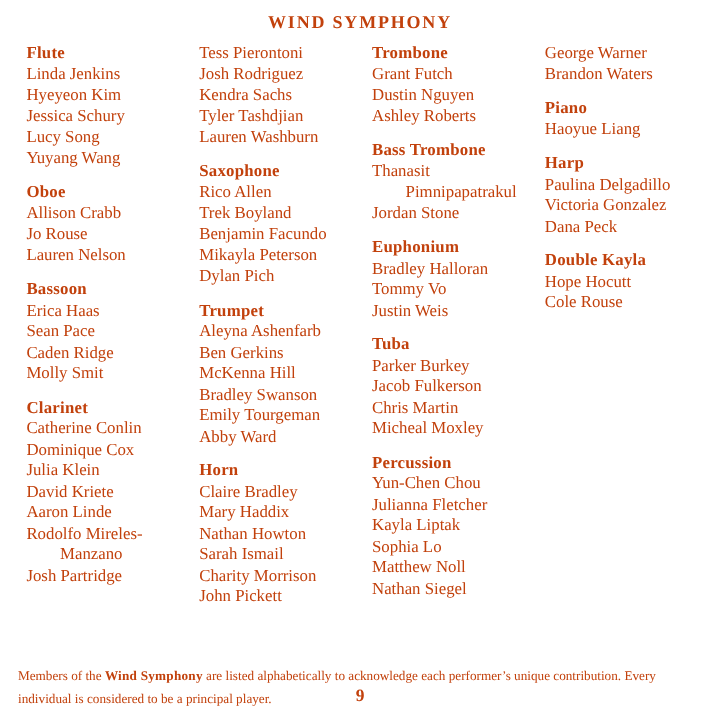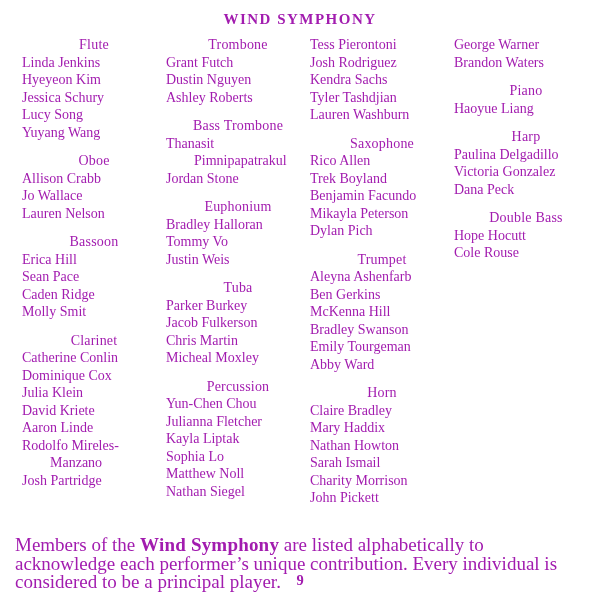--- a/index.html
+++ b/index.html
@@ -6,21 +6,21 @@
     margin: 0;
     padding: 0;
     background: #ffffff;
   }
   .page {
     position: relative;
     width: 600px;
     height: 600px;
     background: #ffffff;
     font-family: "Liberation Serif", serif;
-    color: #a21caf;
+    color: #c2410c;
     overflow: hidden;
   }
   .title {
     position: absolute;
     top: 11px;
     left: 0;
     right: 0;
     text-align: center;
     font-weight: bold;
     font-size: 15px;
@@ -33,40 +33,39 @@
     display: flex;
   }
   .column {
     width: 144px;
     flex: 0 0 144px;
   }
   .section {
     margin-bottom: 11px;
   }
   .section-header {
-    font-weight: normal;
+    font-weight: bold;
     font-size: 14px;
     line-height: 17.5px;
     letter-spacing: 0.2px;
-    text-align: center;
   }
   .member-name {
     font-size: 14px;
     line-height: 17.5px;
   }
   .name-line { }
   .wrap-indent {
     padding-left: 28px;
   }
   .footer {
     position: absolute;
-    top: 536px;
+    top: 555px;
     left: 15px;
     width: 572px;
-    font-size: 19px;
+    font-size: 11px;
     line-height: 18.5px;
   }
   .footer b { letter-spacing: 0.2px; }
   .page-number {
     position: absolute;
     top: 572px;
     left: 0;
     right: 0;
     text-align: center;
     font-weight: bold;
@@ -99,30 +98,30 @@
           <div class="member-name">
             <div class="name-line">Yuyang Wang</div>
           </div>
         </div>
         <div class="section">
           <div class="section-header">Oboe</div>
           <div class="member-name">
             <div class="name-line">Allison Crabb</div>
           </div>
           <div class="member-name">
-            <div class="name-line">Jo Wallace</div>
+            <div class="name-line">Jo Rouse</div>
           </div>
           <div class="member-name">
             <div class="name-line">Lauren Nelson</div>
           </div>
         </div>
         <div class="section">
           <div class="section-header">Bassoon</div>
           <div class="member-name">
-            <div class="name-line">Erica Hill</div>
+            <div class="name-line">Erica Haas</div>
           </div>
           <div class="member-name">
             <div class="name-line">Sean Pace</div>
           </div>
           <div class="member-name">
             <div class="name-line">Caden Ridge</div>
           </div>
           <div class="member-name">
             <div class="name-line">Molly Smit</div>
           </div>
@@ -148,20 +147,99 @@
             <div class="name-line">Rodolfo Mireles-</div>
             <div class="name-line wrap-indent">Manzano</div>
           </div>
           <div class="member-name">
             <div class="name-line">Josh Partridge</div>
           </div>
         </div>
       </div>
       <div class="column">
         <div class="section">
+          <div class="member-name">
+            <div class="name-line">Tess Pierontoni</div>
+          </div>
+          <div class="member-name">
+            <div class="name-line">Josh Rodriguez</div>
+          </div>
+          <div class="member-name">
+            <div class="name-line">Kendra Sachs</div>
+          </div>
+          <div class="member-name">
+            <div class="name-line">Tyler Tashdjian</div>
+          </div>
+          <div class="member-name">
+            <div class="name-line">Lauren Washburn</div>
+          </div>
+        </div>
+        <div class="section">
+          <div class="section-header">Saxophone</div>
+          <div class="member-name">
+            <div class="name-line">Rico Allen</div>
+          </div>
+          <div class="member-name">
+            <div class="name-line">Trek Boyland</div>
+          </div>
+          <div class="member-name">
+            <div class="name-line">Benjamin Facundo</div>
+          </div>
+          <div class="member-name">
+            <div class="name-line">Mikayla Peterson</div>
+          </div>
+          <div class="member-name">
+            <div class="name-line">Dylan Pich</div>
+          </div>
+        </div>
+        <div class="section">
+          <div class="section-header">Trumpet</div>
+          <div class="member-name">
+            <div class="name-line">Aleyna Ashenfarb</div>
+          </div>
+          <div class="member-name">
+            <div class="name-line">Ben Gerkins</div>
+          </div>
+          <div class="member-name">
+            <div class="name-line">McKenna Hill</div>
+          </div>
+          <div class="member-name">
+            <div class="name-line">Bradley Swanson</div>
+          </div>
+          <div class="member-name">
+            <div class="name-line">Emily Tourgeman</div>
+          </div>
+          <div class="member-name">
+            <div class="name-line">Abby Ward</div>
+          </div>
+        </div>
+        <div class="section">
+          <div class="section-header">Horn</div>
+          <div class="member-name">
+            <div class="name-line">Claire Bradley</div>
+          </div>
+          <div class="member-name">
+            <div class="name-line">Mary Haddix</div>
+          </div>
+          <div class="member-name">
+            <div class="name-line">Nathan Howton</div>
+          </div>
+          <div class="member-name">
+            <div class="name-line">Sarah Ismail</div>
+          </div>
+          <div class="member-name">
+            <div class="name-line">Charity Morrison</div>
+          </div>
+          <div class="member-name">
+            <div class="name-line">John Pickett</div>
+          </div>
+        </div>
+      </div>
+      <div class="column">
+        <div class="section">
           <div class="section-header">Trombone</div>
           <div class="member-name">
             <div class="name-line">Grant Futch</div>
           </div>
           <div class="member-name">
             <div class="name-line">Dustin Nguyen</div>
           </div>
           <div class="member-name">
             <div class="name-line">Ashley Roberts</div>
           </div>
@@ -221,99 +299,20 @@
             <div class="name-line">Matthew Noll</div>
           </div>
           <div class="member-name">
             <div class="name-line">Nathan Siegel</div>
           </div>
         </div>
       </div>
       <div class="column">
         <div class="section">
           <div class="member-name">
-            <div class="name-line">Tess Pierontoni</div>
-          </div>
-          <div class="member-name">
-            <div class="name-line">Josh Rodriguez</div>
-          </div>
-          <div class="member-name">
-            <div class="name-line">Kendra Sachs</div>
-          </div>
-          <div class="member-name">
-            <div class="name-line">Tyler Tashdjian</div>
-          </div>
-          <div class="member-name">
-            <div class="name-line">Lauren Washburn</div>
-          </div>
-        </div>
-        <div class="section">
-          <div class="section-header">Saxophone</div>
-          <div class="member-name">
-            <div class="name-line">Rico Allen</div>
-          </div>
-          <div class="member-name">
-            <div class="name-line">Trek Boyland</div>
-          </div>
-          <div class="member-name">
-            <div class="name-line">Benjamin Facundo</div>
-          </div>
-          <div class="member-name">
-            <div class="name-line">Mikayla Peterson</div>
-          </div>
-          <div class="member-name">
-            <div class="name-line">Dylan Pich</div>
-          </div>
-        </div>
-        <div class="section">
-          <div class="section-header">Trumpet</div>
-          <div class="member-name">
-            <div class="name-line">Aleyna Ashenfarb</div>
-          </div>
-          <div class="member-name">
-            <div class="name-line">Ben Gerkins</div>
-          </div>
-          <div class="member-name">
-            <div class="name-line">McKenna Hill</div>
-          </div>
-          <div class="member-name">
-            <div class="name-line">Bradley Swanson</div>
-          </div>
-          <div class="member-name">
-            <div class="name-line">Emily Tourgeman</div>
-          </div>
-          <div class="member-name">
-            <div class="name-line">Abby Ward</div>
-          </div>
-        </div>
-        <div class="section">
-          <div class="section-header">Horn</div>
-          <div class="member-name">
-            <div class="name-line">Claire Bradley</div>
-          </div>
-          <div class="member-name">
-            <div class="name-line">Mary Haddix</div>
-          </div>
-          <div class="member-name">
-            <div class="name-line">Nathan Howton</div>
-          </div>
-          <div class="member-name">
-            <div class="name-line">Sarah Ismail</div>
-          </div>
-          <div class="member-name">
-            <div class="name-line">Charity Morrison</div>
-          </div>
-          <div class="member-name">
-            <div class="name-line">John Pickett</div>
-          </div>
-        </div>
-      </div>
-      <div class="column">
-        <div class="section">
-          <div class="member-name">
             <div class="name-line">George Warner</div>
           </div>
           <div class="member-name">
             <div class="name-line">Brandon Waters</div>
           </div>
         </div>
         <div class="section">
           <div class="section-header">Piano</div>
           <div class="member-name">
             <div class="name-line">Haoyue Liang</div>
@@ -325,21 +324,21 @@
             <div class="name-line">Paulina Delgadillo</div>
           </div>
           <div class="member-name">
             <div class="name-line">Victoria Gonzalez</div>
           </div>
           <div class="member-name">
             <div class="name-line">Dana Peck</div>
           </div>
         </div>
         <div class="section">
-          <div class="section-header">Double Bass</div>
+          <div class="section-header">Double Kayla</div>
           <div class="member-name">
             <div class="name-line">Hope Hocutt</div>
           </div>
           <div class="member-name">
             <div class="name-line">Cole Rouse</div>
           </div>
         </div>
       </div>
     </div>
 

